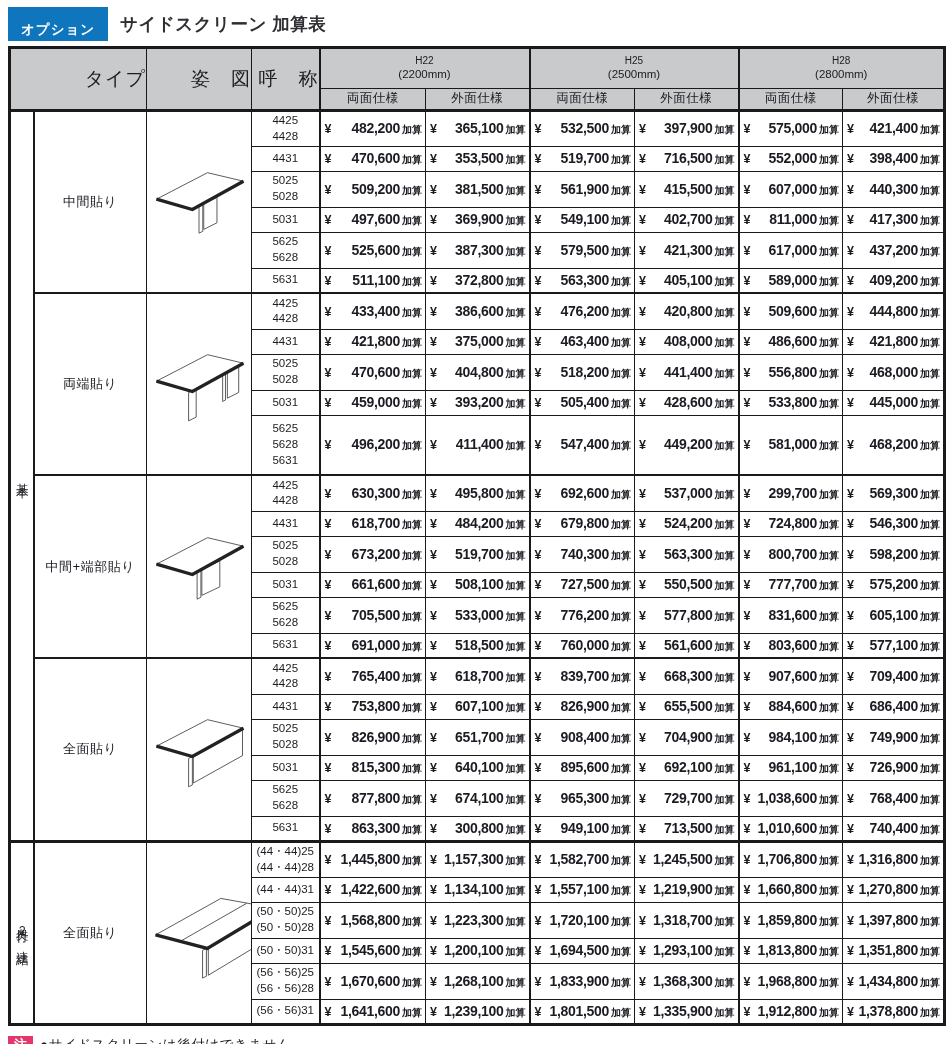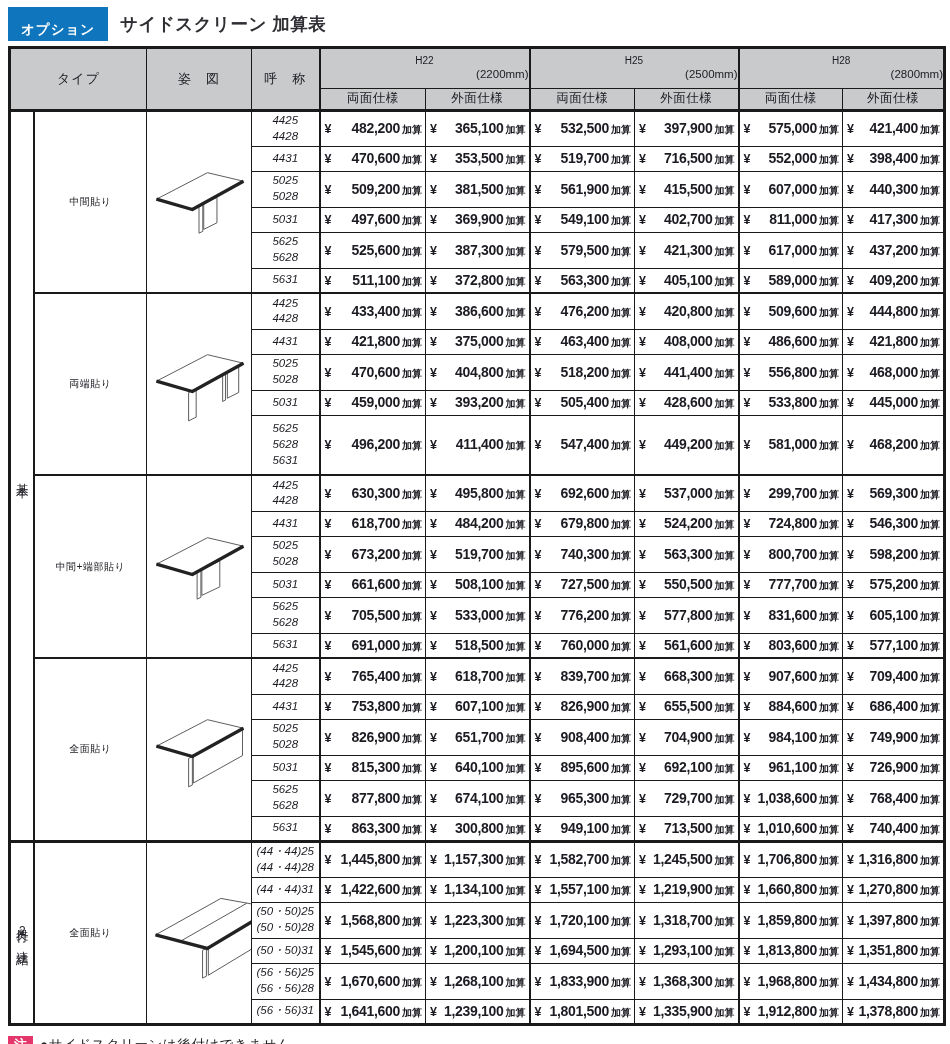--- a/index.html
+++ b/index.html
@@ -16,43 +16,43 @@
     padding:16px 13px 4px;letter-spacing:1px;line-height:1;
   }
   .page-title{font-size:17.5px;font-weight:bold;color:#2e2e33;letter-spacing:.5px;}
   
   .tbl-wrap{margin-left:8px;}
   table{border-collapse:collapse;table-layout:fixed;width:935px;border:3px solid #1a1a1a;}
   th,td{border:1px solid #1a1a1a;padding:0;text-align:center;vertical-align:middle;overflow:hidden;}
   thead th{background:#c9cacb;font-weight:normal;}
   .hr1{height:41px;}
   .hr2{height:22px;}
-  th.hcell{font-size:13px;letter-spacing:1px;}
+  th.hcell{font-size:19px;letter-spacing:1px;text-align:right;}
   .h-label{font-size:10px;line-height:1.25;display:block;}
-  .h-sub{font-size:11.5px;line-height:1.1;display:block;text-align:right;}
+  .h-sub{font-size:11.5px;line-height:1.1;display:block;}
   th.spec{font-size:12.5px;letter-spacing:.5px;border-top-width:1px;margin-left:18px;}
   thead tr.hr1 th{border-bottom-width:1px;}
   thead tr.hr2 th{border-bottom-width:2px;}
   .thick-l{border-left-width:2px !important;}
   tr.grp-start > td{border-top-width:2px;}
   tr.cat-start > td{border-top-width:3px;}
   .h-s{height:25px;}
   .h-d{height:36px;}
   .h-t{height:60px;}
   .cat-cell{
     writing-mode:vertical-rl;text-orientation:upright;
     font-size:12.5px;letter-spacing:3px;width:24px;
     border-right-width:2px !important;background:#fff;
   }
-  .type-cell{font-size:10px;letter-spacing:.5px;font-family:Liberation Mono, monospace;}
+  .type-cell{font-size:13px;letter-spacing:.5px;font-family:Liberation Mono, monospace;}
   .fig-cell{background:#fff;}
   .fig-cell svg{display:block;margin:0 auto;}
   .name-cell{
     font-size:11.5px;line-height:1.35;white-space:pre-line;
-    letter-spacing:0;font-weight:normal;font-style:italic;
+    letter-spacing:0;font-weight:normal;
   }
   .price-cell{padding:0 3px;}
   .price{display:flex;align-items:baseline;justify-content:flex-end;}
   .yen{font-size:12.5px;font-weight:bold;margin-right:auto;padding-left:1px;}
   .num{font-size:14px;font-weight:bold;letter-spacing:-0.3px;}
   .suffix{font-size:10px;font-weight:bold;margin-left:2px;white-space:nowrap;}
   
   .footnote{display:flex;align-items:center;gap:7px;margin:10px 0 0 8px;}
   .note-badge{
     background:#e5366b;color:#fff;font-size:13px;font-weight:bold;

